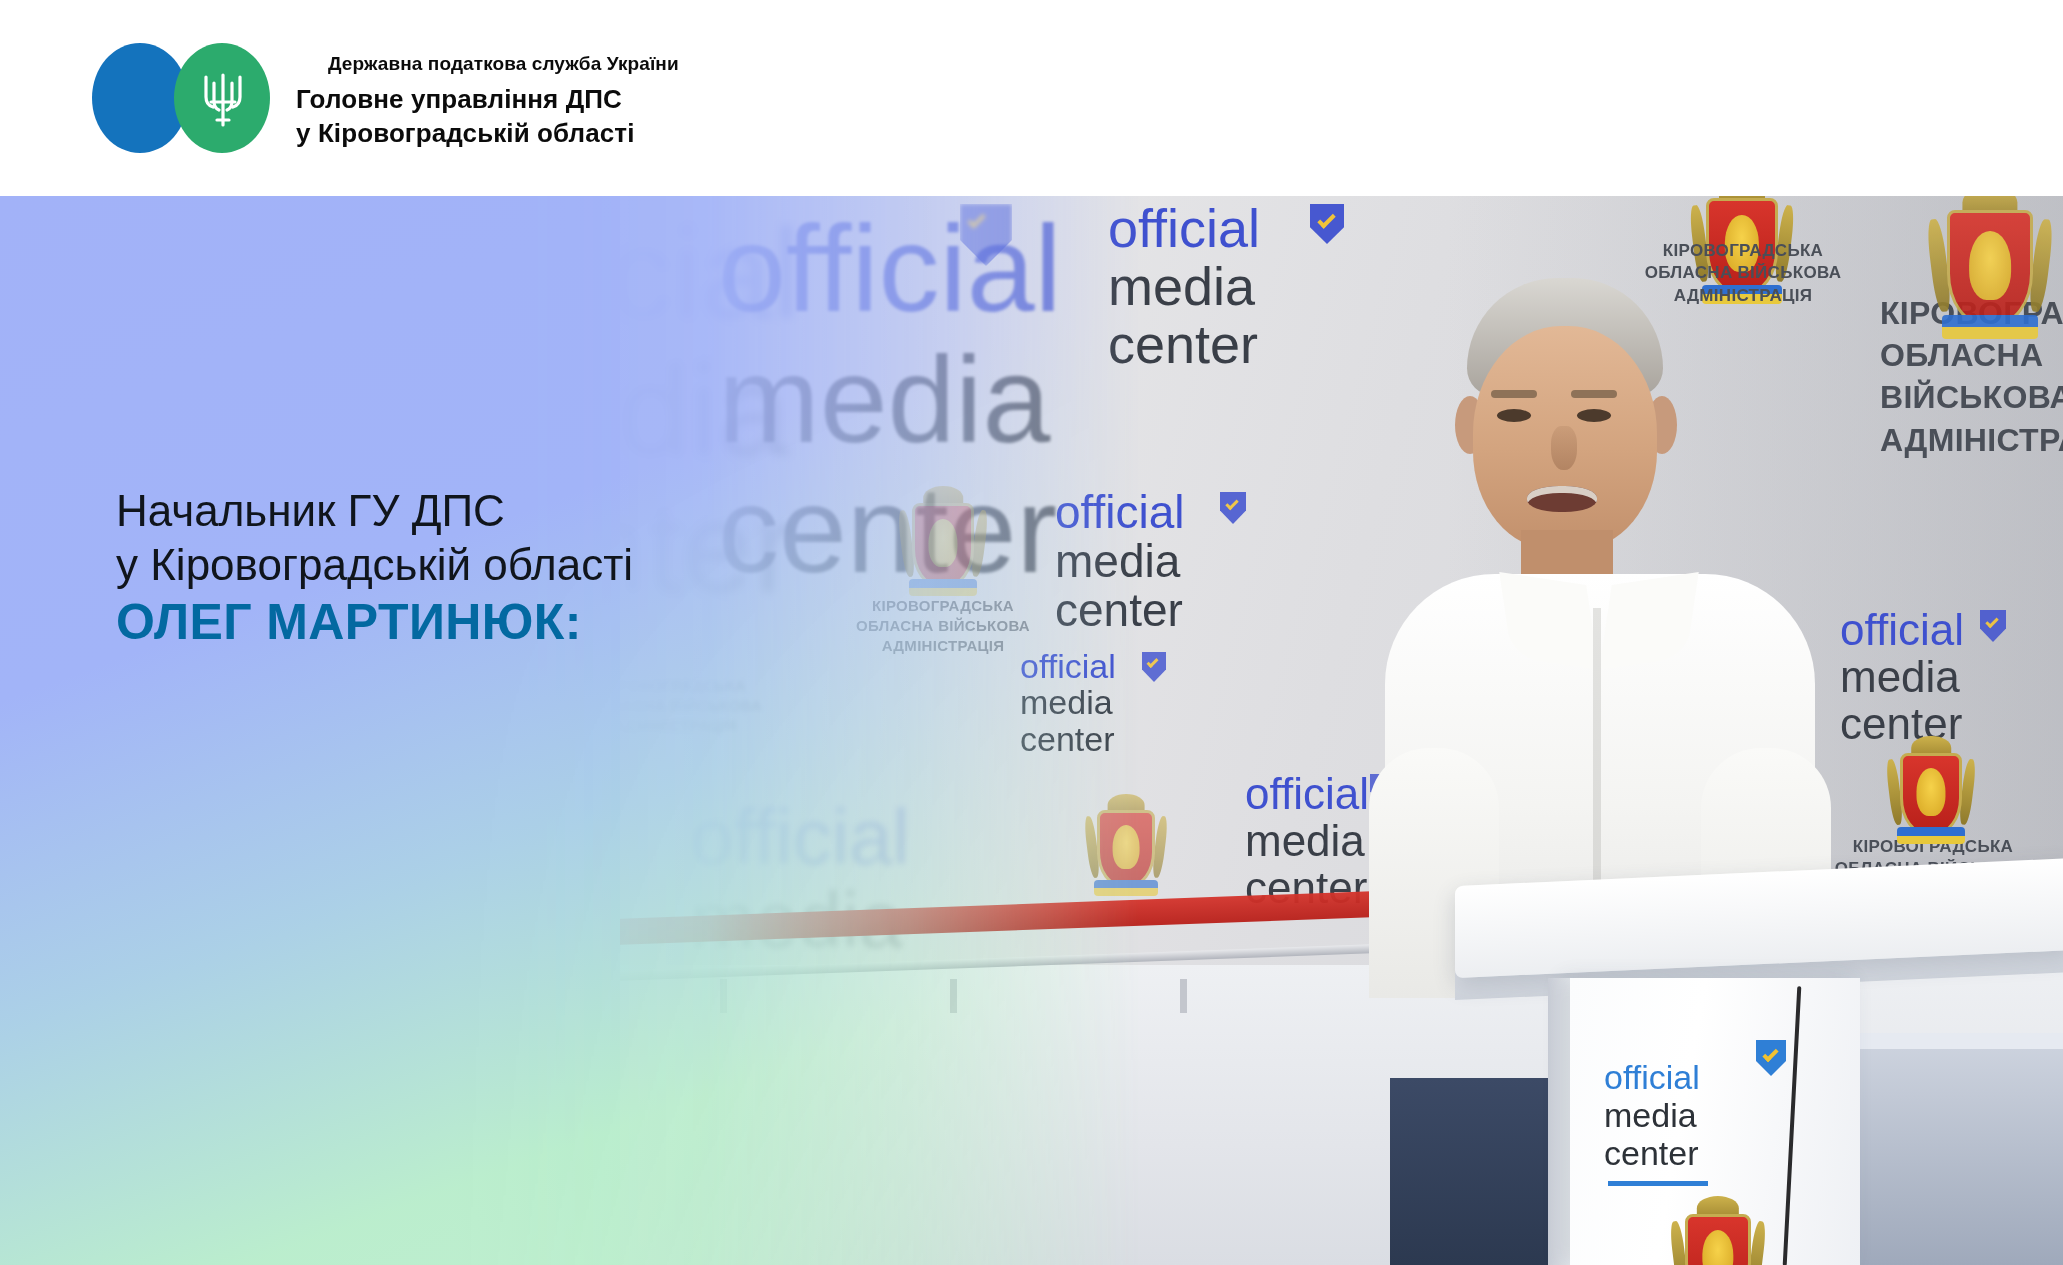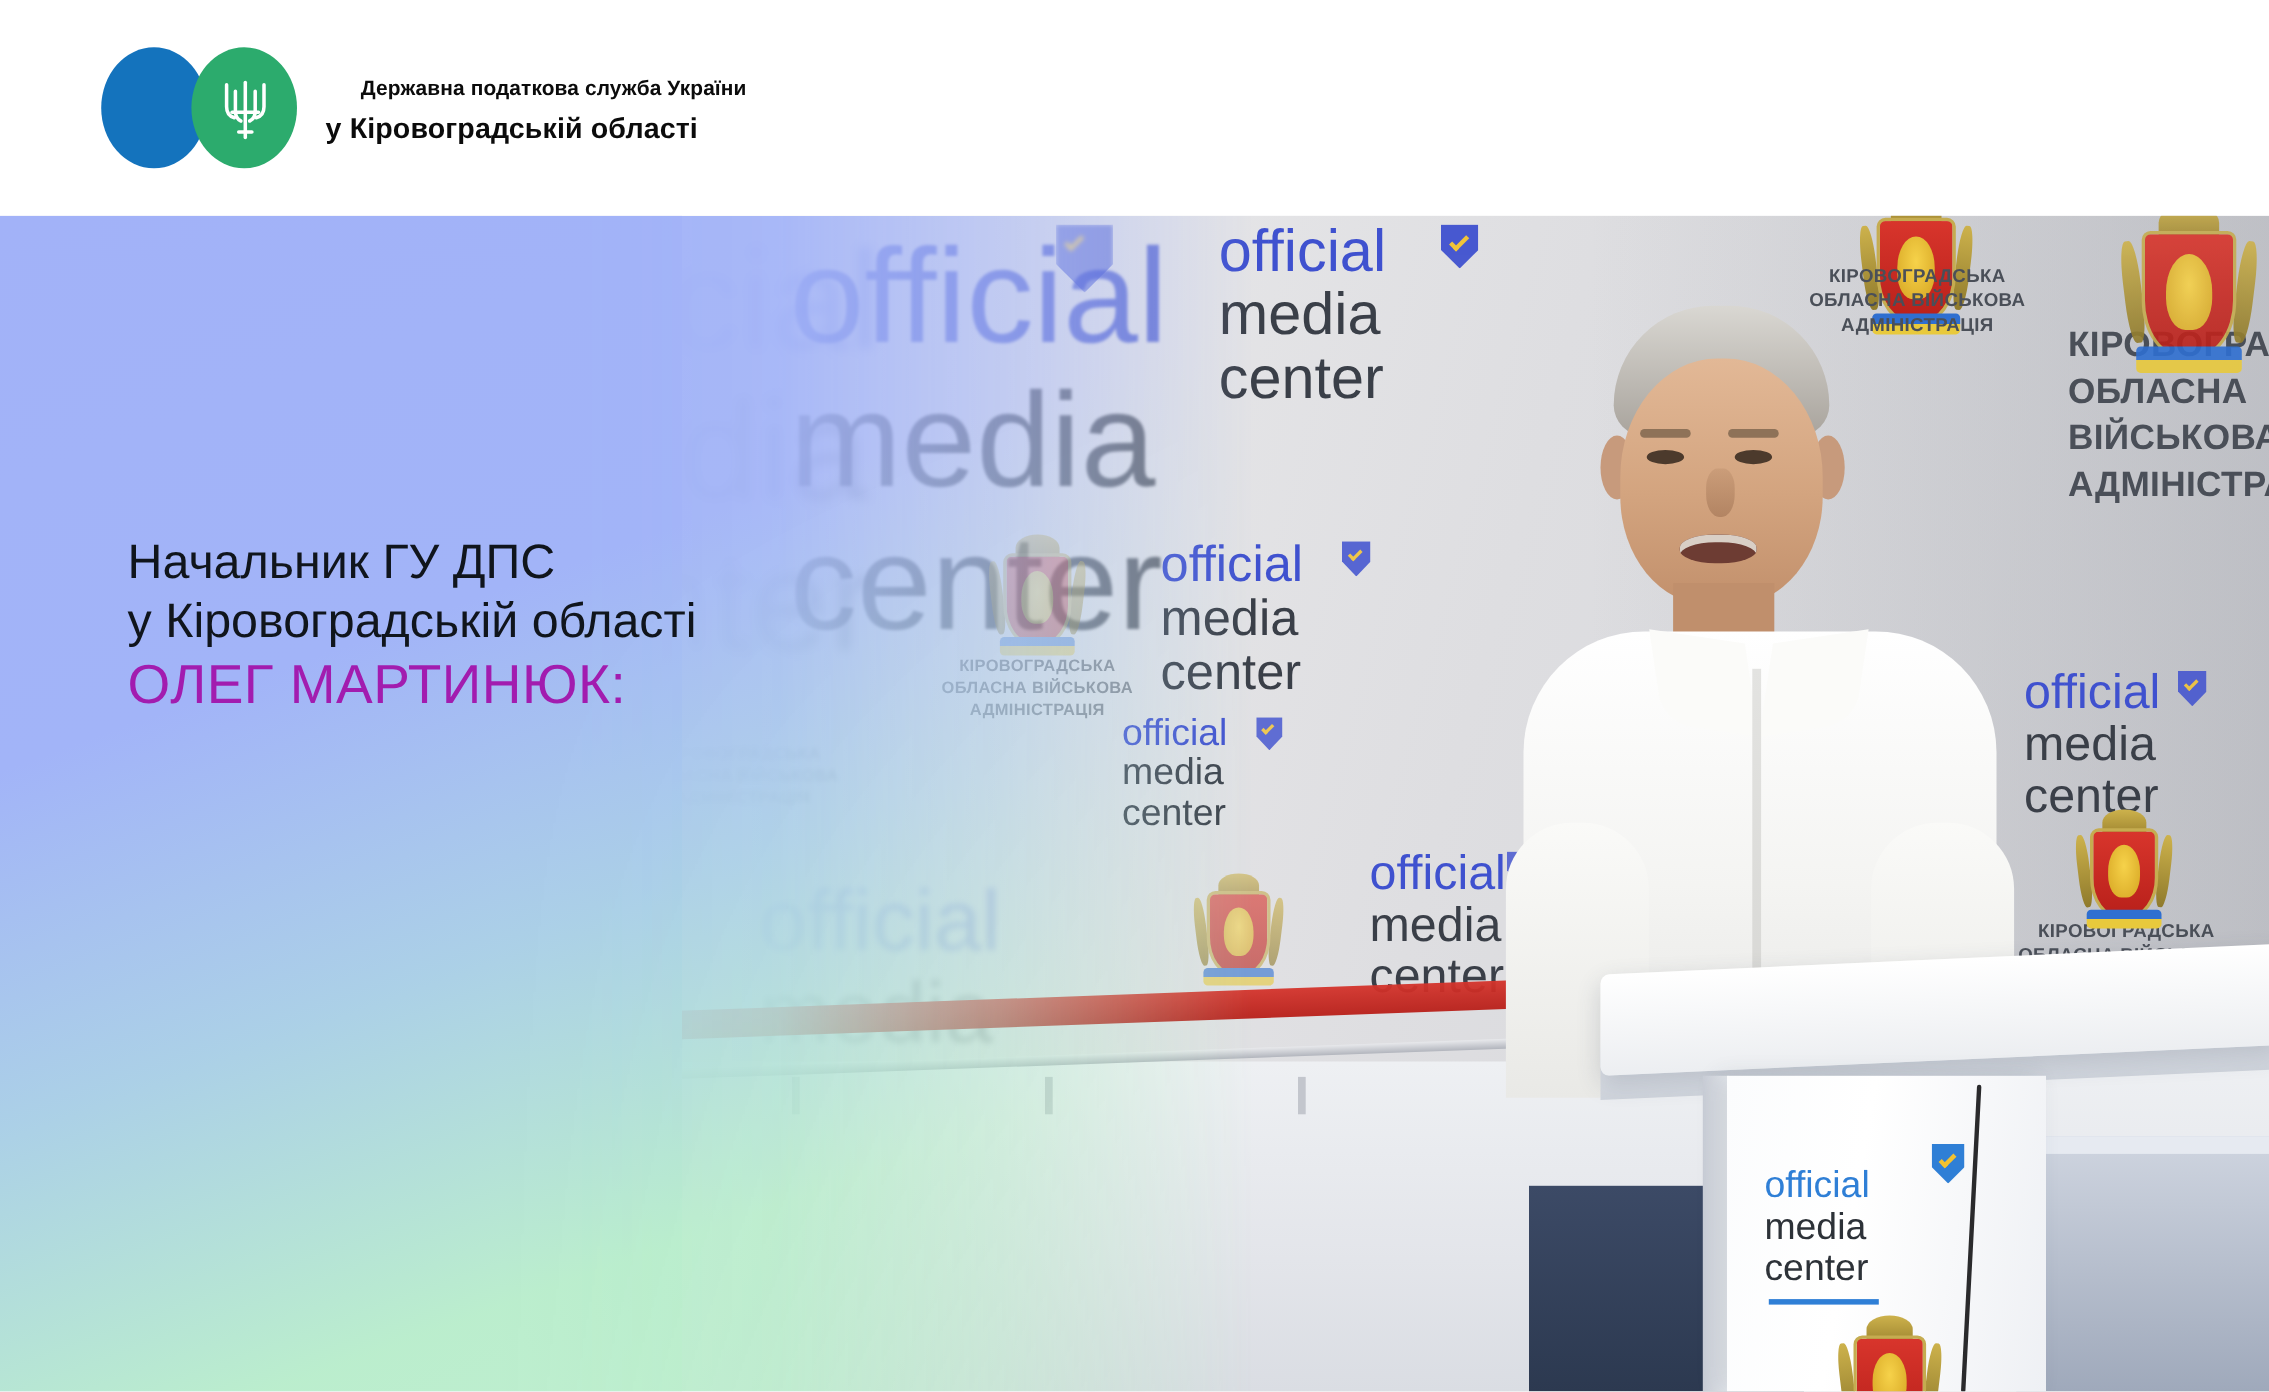--- a/index.html
+++ b/index.html
@@ -253,21 +253,21 @@
   }
 
   
   .overlay{ position:absolute; left:0; top:196px; width:1140px; height:1069px; z-index:30; }
   .role{
     position:absolute; left:116px; top:288px; width:900px;
     font-size:44px; line-height:54px; color:#10151c; font-weight:400;
   }
   .name{
     position:absolute; left:116px; top:396px; width:900px;
-    font-size:50px; line-height:60px; color:#a21caf; font-weight:normal;
+    font-size:50px; line-height:60px; color:#0369a1; font-weight:bold;
     letter-spacing:.4px;
   }
   .card{
     position:absolute; left:96px; top:466px; width:1014px; height:250px;
     background:linear-gradient(150deg,rgba(255,255,255,.92) 0%,rgba(255,255,255,.86) 55%,rgba(255,255,255,.80) 100%);
     border-radius:26px;
     padding:30px 38px 0 38px;
   }
   .card-text{
     font-size:54px; line-height:71px; color:#05080c; font-weight:400;
@@ -290,20 +290,21 @@
         <path d="M12 12 L12 30 Q12 37 17 39"></path>
         <path d="M30 12 L30 30 Q30 37 25 39"></path>
         <path d="M9 31 L33 31"></path>
         <path d="M15 49 L27 49"></path>
       </g>
     </svg>
   </div>
 
   <div class="logo-text">
     <div class="logo-line l1">Державна податкова служба України</div>
+    <div class="logo-line l2">Головне управління ДПС</div>
     <div class="logo-line l3">у Кіровоградській області</div>
   </div>
 
 </div>
 
 <div class="stage">
 
   <div class="wall"></div>
   <div class="wall-shadow"></div>
 

